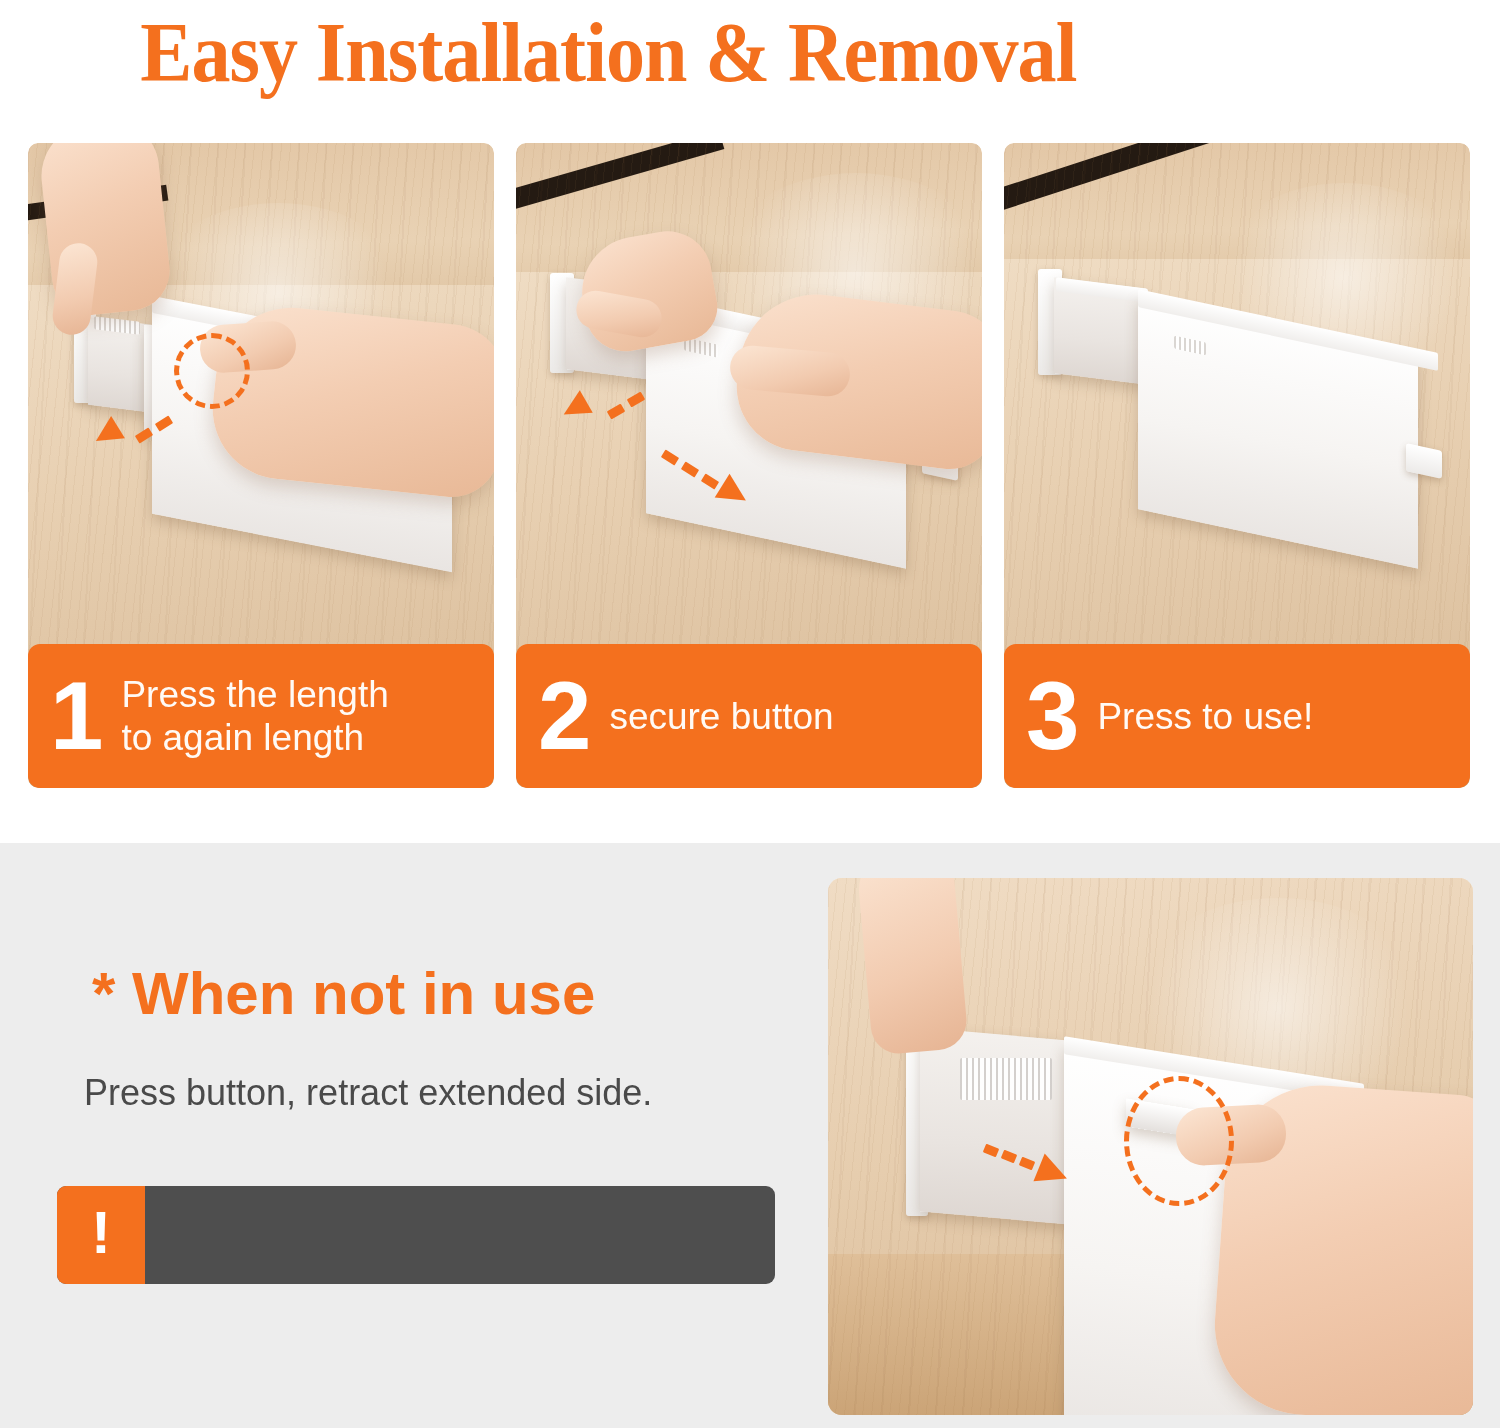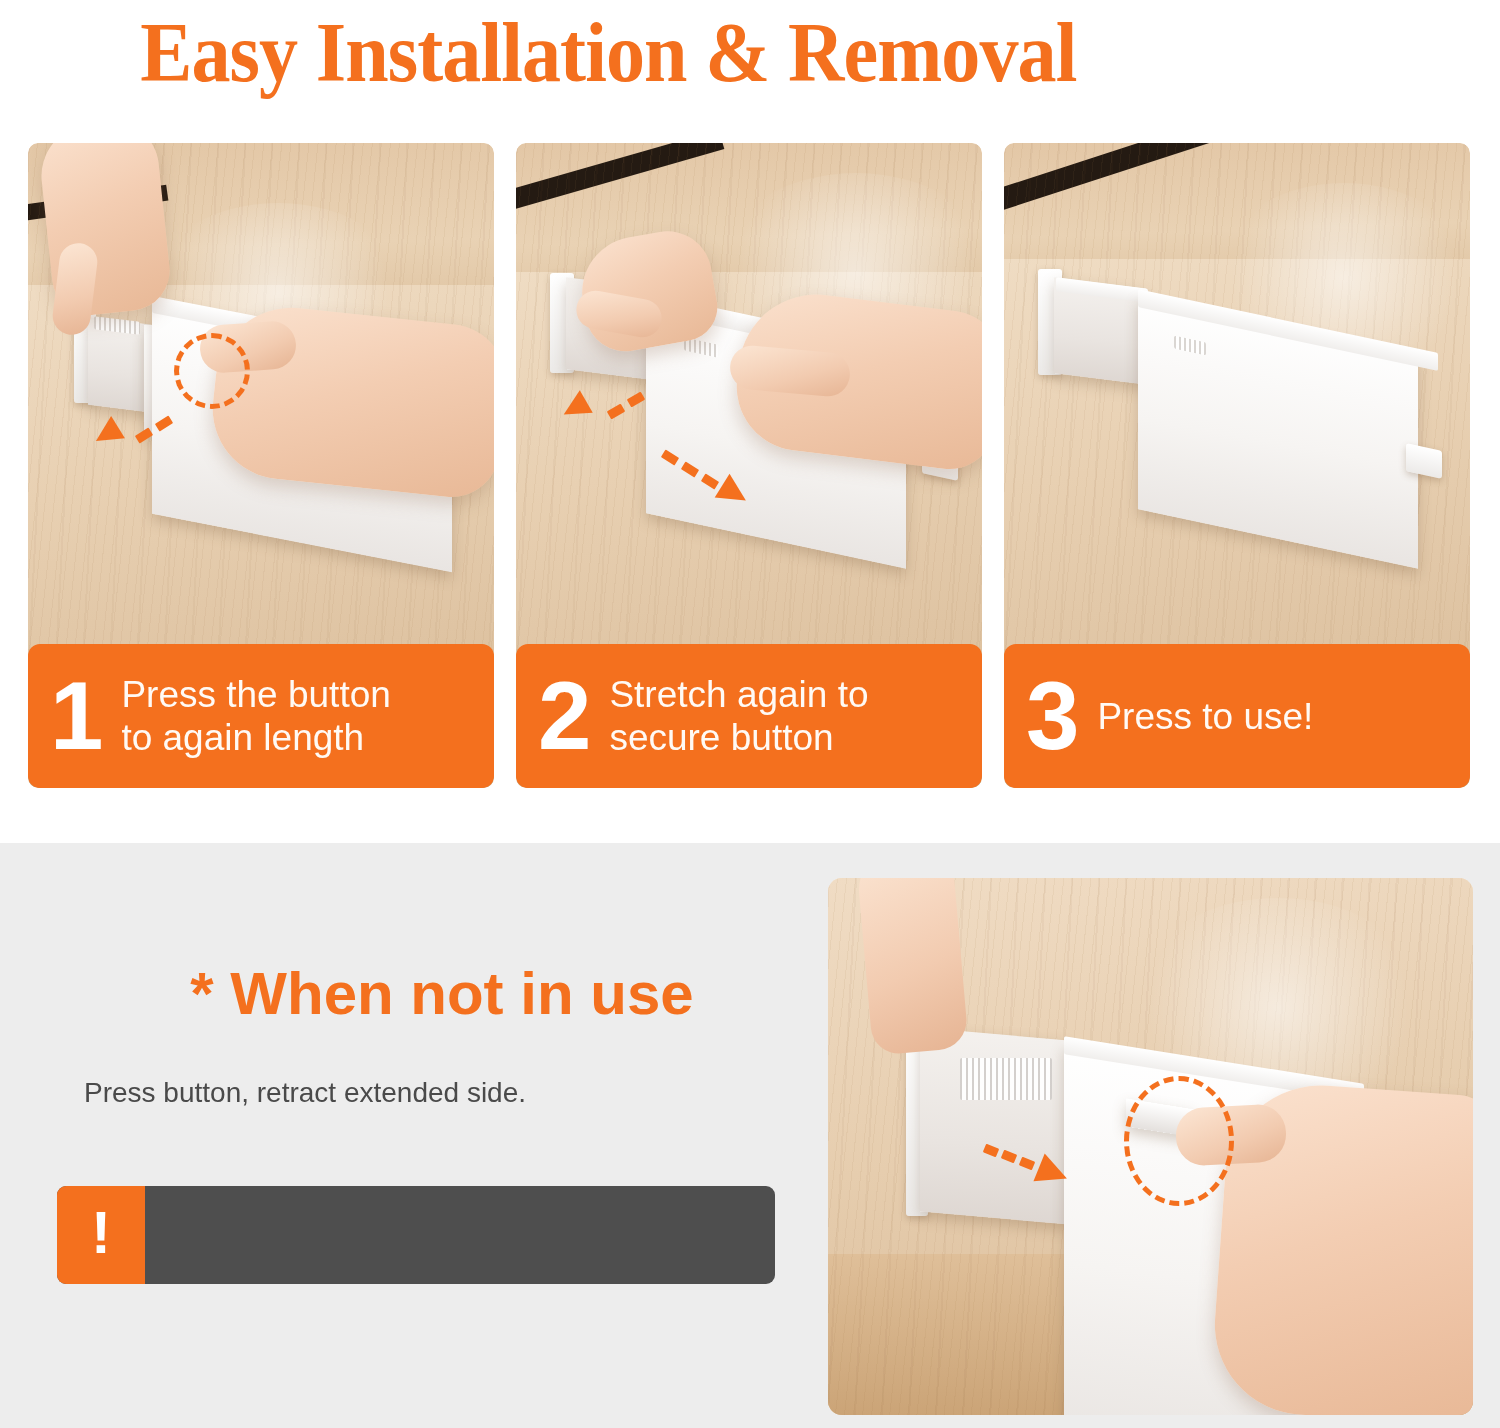--- a/index.html
+++ b/index.html
@@ -157,24 +157,24 @@
   
   #lower{
     position:absolute;left:0;top:843px;width:1500px;height:585px;
     background:#ededed;
   }
   #lower-left{
     position:absolute;left:92px;top:118px;width:700px;
   }
   #heading-no-use{
     font-size:60px;font-weight:bold;color:#F4701E;
-    line-height:66px;margin:0;white-space:nowrap;text-align:center;
+    line-height:66px;margin:0;white-space:nowrap;
   }
   #sub-no-use{
-    font-size:28px;color:#4a4a4a;line-height:44px;
+    font-size:36px;color:#4a4a4a;line-height:44px;
     margin:44px 0 0 -8px;
   }
   #note-box{
     position:absolute;left:57px;top:1186px;
     width:718px;height:98px;
     background:#4e4e4e;
     border-radius:9px;
     display:flex;align-items:stretch;overflow:hidden;
   }
   #note-badge{
@@ -235,21 +235,21 @@
       <div class="dash-arrow" style="left:56px;top:268px;width:90px;height:46px;">
         <div class="seg" style="left:52px;top:20px;width:16px;transform:rotate(-32deg);"></div>
         <div class="seg" style="left:72px;top:8px;width:16px;transform:rotate(-32deg);"></div>
         <div class="head" style="left:10px;top:10px;border-right:26px solid #F4701E;border-top:13px solid transparent;border-bottom:13px solid transparent;transform:rotate(-32deg);"></div>
       </div>
     </div>
 
     <div class="caption" style="height:144px;">
       <span class="cap-num">1</span>
       <span class="cap-text">
-        <span>Press the button</span>
+        <span>Press the length</span>
         <span class="l2">to again length</span>
       </span>
     </div>
   </div>
 
   <div class="step-card">
     <div class="photo">
       <div class="wood-scene">
         <div class="wood-top" style="height:24%;"></div>
         <div class="wood-dark-gap" style="left:-20px;top:18px;width:230px;height:20px;transform:rotate(-16deg);"></div>
@@ -282,21 +282,20 @@
         <div class="seg" style="left:2px;top:6px;width:16px;transform:rotate(32deg);"></div>
         <div class="seg" style="left:22px;top:18px;width:16px;transform:rotate(32deg);"></div>
         <div class="seg" style="left:42px;top:30px;width:16px;transform:rotate(32deg);"></div>
         <div class="head" style="left:60px;top:32px;border-left:28px solid #F4701E;border-top:14px solid transparent;border-bottom:14px solid transparent;transform:rotate(32deg);"></div>
       </div>
     </div>
 
     <div class="caption" style="height:144px;">
       <span class="cap-num">2</span>
       <span class="cap-text">
-        <span>Stretch again to</span>
         <span class="l2">secure button</span>
       </span>
     </div>
   </div>
 
   <div class="step-card">
     <div class="photo">
       <div class="wood-scene">
         <div class="wood-top" style="height:22%;"></div>
         <div class="wood-dark-gap" style="left:-10px;top:10px;width:230px;height:22px;transform:rotate(-18deg);"></div>

